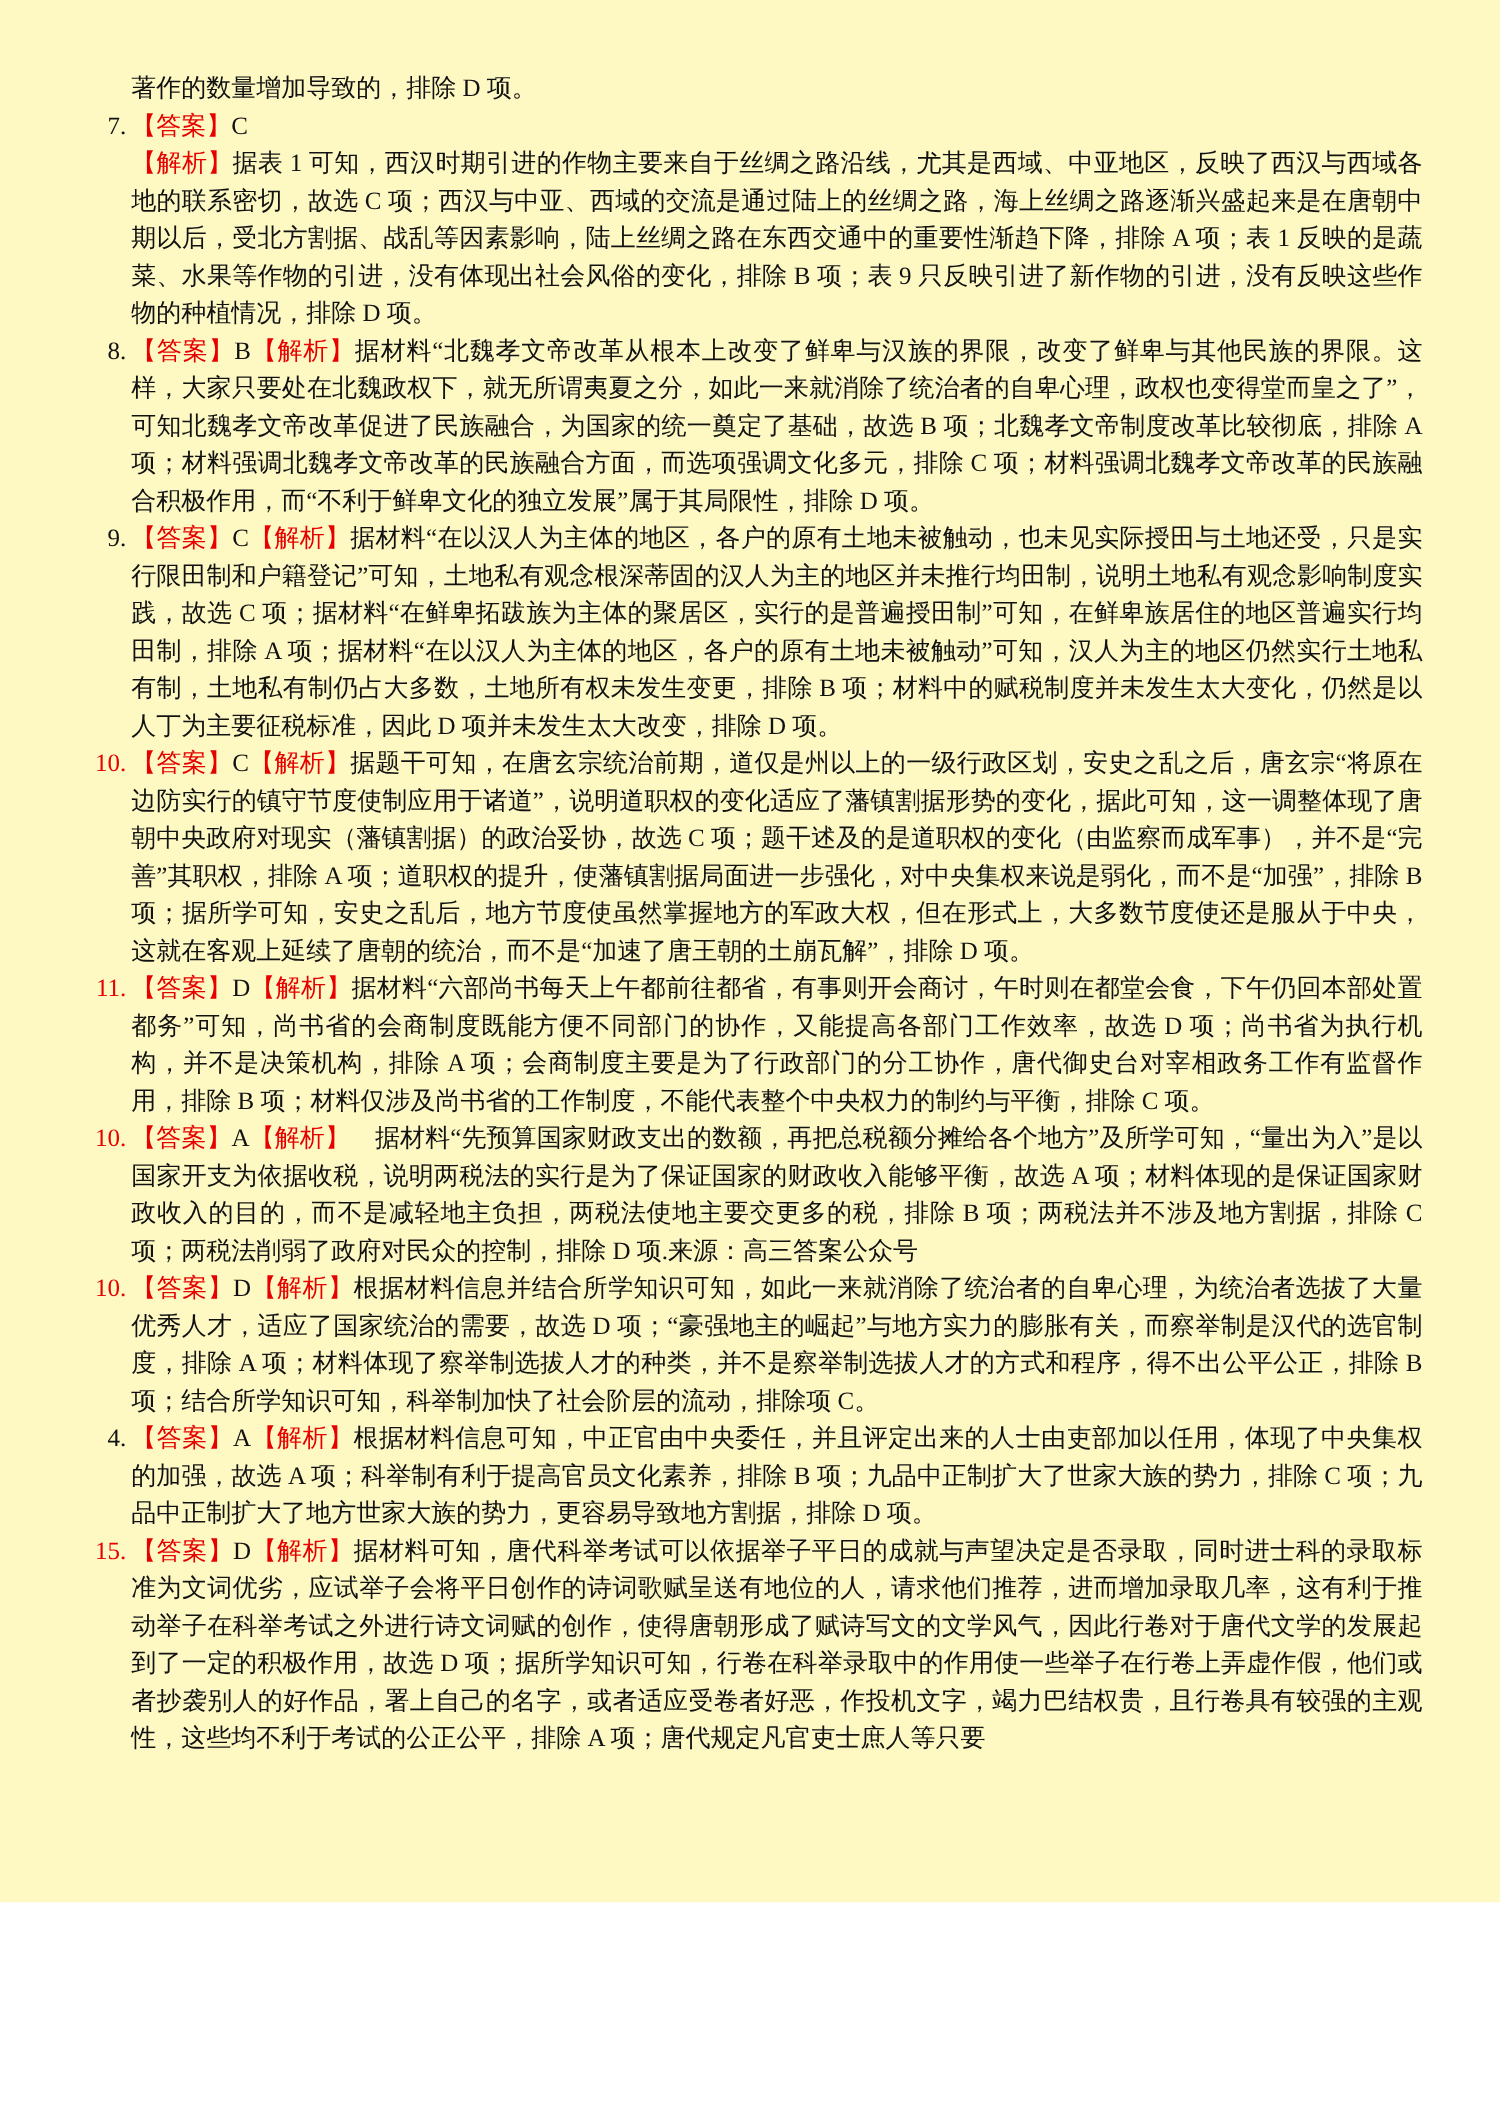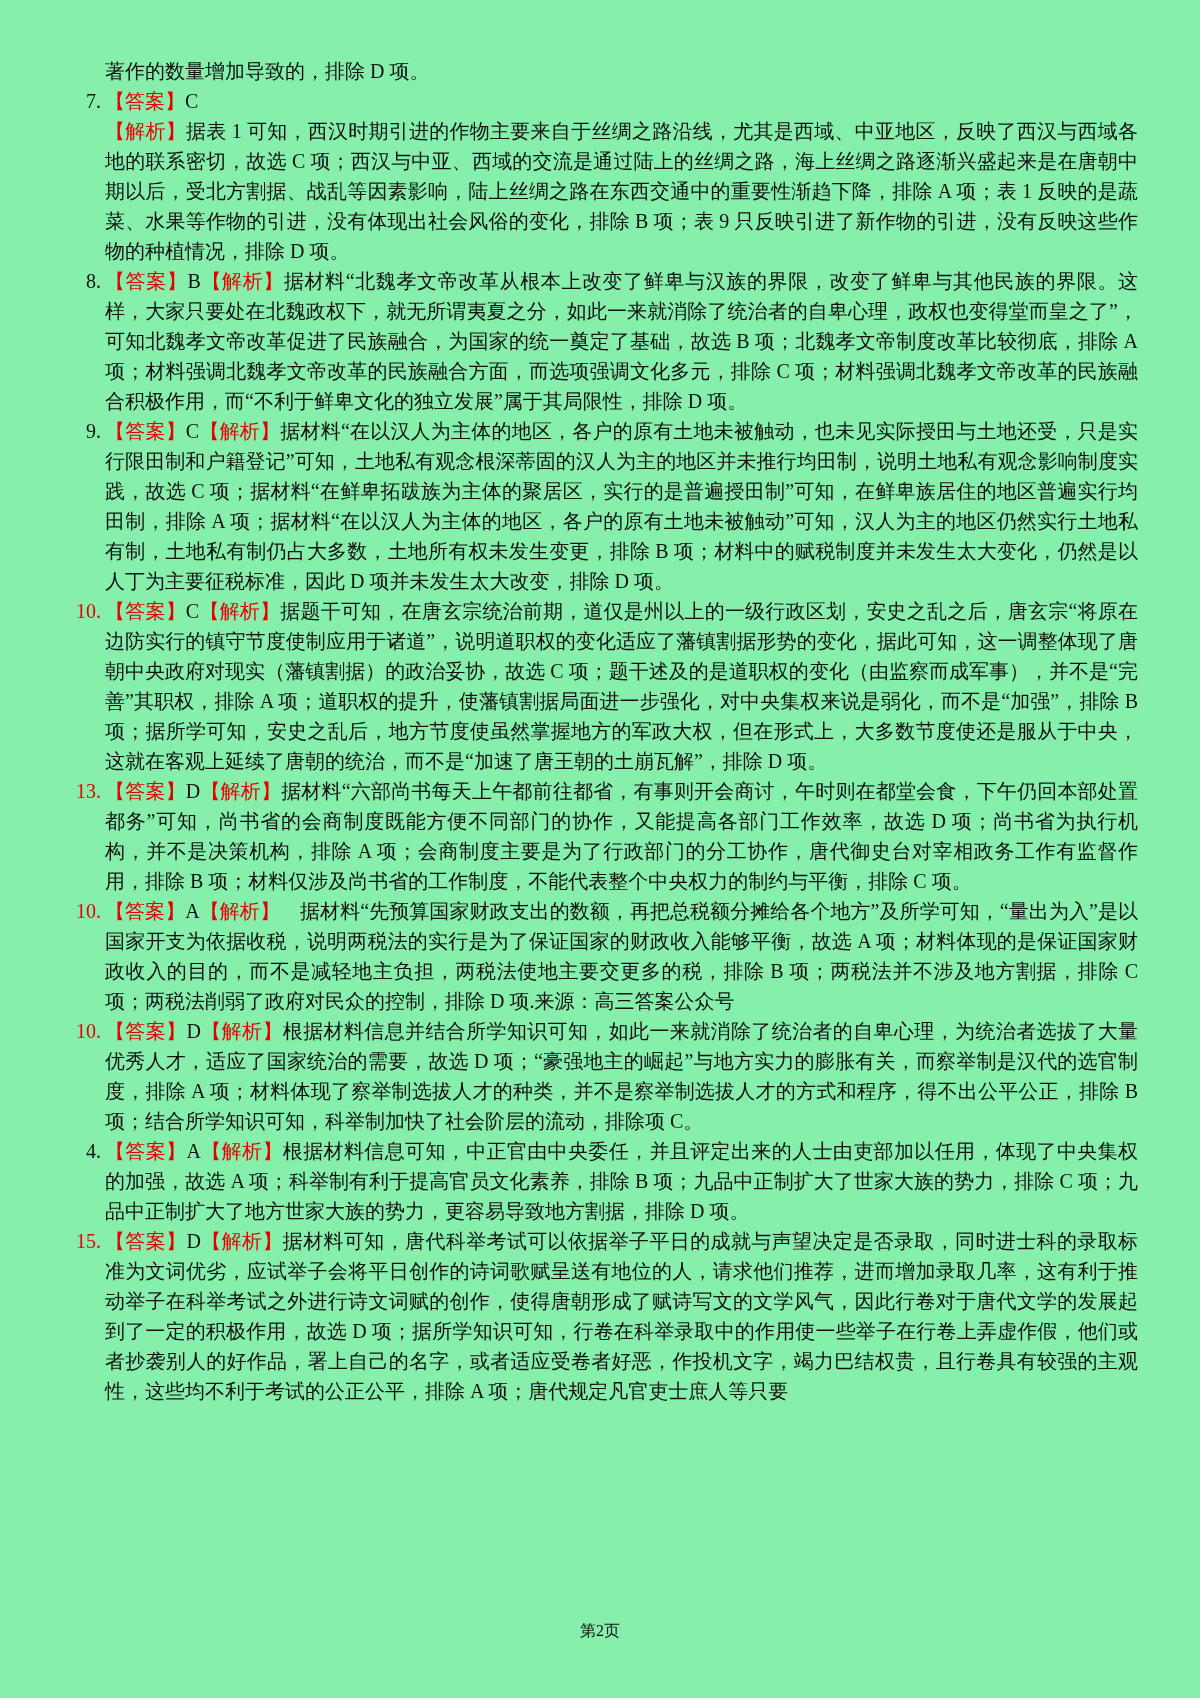--- a/index.html
+++ b/index.html
@@ -1,20 +1,20 @@
 <!DOCTYPE html>
 <html lang="zh" style="--accent-red: #e60000;"><head>
 <meta charset="utf-8">
 <style>
   html,body { margin:0; padding:0; background:#ffffff; }
   .page {
     position:relative;
     width:1200px;
-    height:1698px;
-    background:#86efac;
+    height:1522px;
+    background:#fef9c3;
     font-family:"Liberation Serif","DejaVu Serif",serif;
     color:#111111;
     font-size:20px;
     line-height:30px;
     overflow:hidden;
   }
   .content {
     position:absolute;
     top:56px;
     left:60px;
@@ -54,21 +54,21 @@
 <body>
 
 <div class="page">
   <div class="content">
     <p class="cont-line">著作的数量增加导致的，排除 D 项。</p>
     <div id="items-container">
         <p class="item"><span class="num">7.</span><span class="red">【答案】</span><span>C</span><br style=""><span class="red">【解析】</span><span>据表 1 可知，西汉时期引进的作物主要来自于丝绸之路沿线，尤其是西域、中亚地区，反映了西汉与西域各地的联系密切，故选 C 项；西汉与中亚、西域的交流是通过陆上的丝绸之路，海上丝绸之路逐渐兴盛起来是在唐朝中期以后，受北方割据、战乱等因素影响，陆上丝绸之路在东西交通中的重要性渐趋下降，排除 A 项；表 1 反映的是蔬菜、水果等作物的引进，没有体现出社会风俗的变化，排除 B 项；表 9 只反映引进了新作物的引进，没有反映这些作物的种植情况，排除 D 项。</span></p>
         <p class="item"><span class="num">8.</span><span class="red">【答案】</span><span>B</span><br style="display:none"><span class="red">【解析】</span><span>据材料“北魏孝文帝改革从根本上改变了鲜卑与汉族的界限，改变了鲜卑与其他民族的界限。这样，大家只要处在北魏政权下，就无所谓夷夏之分，如此一来就消除了统治者的自卑心理，政权也变得堂而皇之了”，可知北魏孝文帝改革促进了民族融合，为国家的统一奠定了基础，故选 B 项；北魏孝文帝制度改革比较彻底，排除 A 项；材料强调北魏孝文帝改革的民族融合方面，而选项强调文化多元，排除 C 项；材料强调北魏孝文帝改革的民族融合积极作用，而“不利于鲜卑文化的独立发展”属于其局限性，排除 D 项。</span></p>
         <p class="item"><span class="num">9.</span><span class="red">【答案】</span><span>C</span><br style="display:none"><span class="red">【解析】</span><span>据材料“在以汉人为主体的地区，各户的原有土地未被触动，也未见实际授田与土地还受，只是实行限田制和户籍登记”可知，土地私有观念根深蒂固的汉人为主的地区并未推行均田制，说明土地私有观念影响制度实践，故选 C 项；据材料“在鲜卑拓跋族为主体的聚居区，实行的是普遍授田制”可知，在鲜卑族居住的地区普遍实行均田制，排除 A 项；据材料“在以汉人为主体的地区，各户的原有土地未被触动”可知，汉人为主的地区仍然实行土地私有制，土地私有制仍占大多数，土地所有权未发生变更，排除 B 项；材料中的赋税制度并未发生太大变化，仍然是以人丁为主要征税标准，因此 D 项并未发生太大改变，排除 D 项。</span></p>
         <p class="item"><span class="num red">10.</span><span class="red">【答案】</span><span>C</span><br style="display:none"><span class="red">【解析】</span><span>据题干可知，在唐玄宗统治前期，道仅是州以上的一级行政区划，安史之乱之后，唐玄宗“将原在边防实行的镇守节度使制应用于诸道”，说明道职权的变化适应了藩镇割据形势的变化，据此可知，这一调整体现了唐朝中央政府对现实（藩镇割据）的政治妥协，故选 C 项；题干述及的是道职权的变化（由监察而成军事），并不是“完善”其职权，排除 A 项；道职权的提升，使藩镇割据局面进一步强化，对中央集权来说是弱化，而不是“加强”，排除 B 项；据所学可知，安史之乱后，地方节度使虽然掌握地方的军政大权，但在形式上，大多数节度使还是服从于中央，这就在客观上延续了唐朝的统治，而不是“加速了唐王朝的土崩瓦解”，排除 D 项。</span></p>
-        <p class="item"><span class="num red">13.</span><span class="red">【答案】</span><span>D</span><br style="display:none"><span class="red">【解析】</span><span>据材料“六部尚书每天上午都前往都省，有事则开会商讨，午时则在都堂会食，下午仍回本部处置都务”可知，尚书省的会商制度既能方便不同部门的协作，又能提高各部门工作效率，故选 D 项；尚书省为执行机构，并不是决策机构，排除 A 项；会商制度主要是为了行政部门的分工协作，唐代御史台对宰相政务工作有监督作用，排除 B 项；材料仅涉及尚书省的工作制度，不能代表整个中央权力的制约与平衡，排除 C 项。</span></p>
+        <p class="item"><span class="num red">11.</span><span class="red">【答案】</span><span>D</span><br style="display:none"><span class="red">【解析】</span><span>据材料“六部尚书每天上午都前往都省，有事则开会商讨，午时则在都堂会食，下午仍回本部处置都务”可知，尚书省的会商制度既能方便不同部门的协作，又能提高各部门工作效率，故选 D 项；尚书省为执行机构，并不是决策机构，排除 A 项；会商制度主要是为了行政部门的分工协作，唐代御史台对宰相政务工作有监督作用，排除 B 项；材料仅涉及尚书省的工作制度，不能代表整个中央权力的制约与平衡，排除 C 项。</span></p>
         <p class="item"><span class="num red">10.</span><span class="red">【答案】</span><span>A</span><br style="display:none"><span class="red">【解析】</span><span>　据材料“先预算国家财政支出的数额，再把总税额分摊给各个地方”及所学可知，“量出为入”是以国家开支为依据收税，说明两税法的实行是为了保证国家的财政收入能够平衡，故选 A 项；材料体现的是保证国家财政收入的目的，而不是减轻地主负担，两税法使地主要交更多的税，排除 B 项；两税法并不涉及地方割据，排除 C 项；两税法削弱了政府对民众的控制，排除 D 项.来源：高三答案公众号</span></p>
         <p class="item"><span class="num red">10.</span><span class="red">【答案】</span><span>D</span><br style="display:none"><span class="red">【解析】</span><span>根据材料信息并结合所学知识可知，如此一来就消除了统治者的自卑心理，为统治者选拔了大量优秀人才，适应了国家统治的需要，故选 D 项；“豪强地主的崛起”与地方实力的膨胀有关，而察举制是汉代的选官制度，排除 A 项；材料体现了察举制选拔人才的种类，并不是察举制选拔人才的方式和程序，得不出公平公正，排除 B 项；结合所学知识可知，科举制加快了社会阶层的流动，排除项 C。</span></p>
         <p class="item"><span class="num">4.</span><span class="red">【答案】</span><span>A</span><br style="display:none"><span class="red">【解析】</span><span>根据材料信息可知，中正官由中央委任，并且评定出来的人士由吏部加以任用，体现了中央集权的加强，故选 A 项；科举制有利于提高官员文化素养，排除 B 项；九品中正制扩大了世家大族的势力，排除 C 项；九品中正制扩大了地方世家大族的势力，更容易导致地方割据，排除 D 项。</span></p>
         <p class="item"><span class="num red">15.</span><span class="red">【答案】</span><span>D</span><br style="display:none"><span class="red">【解析】</span><span>据材料可知，唐代科举考试可以依据举子平日的成就与声望决定是否录取，同时进士科的录取标准为文词优劣，应试举子会将平日创作的诗词歌赋呈送有地位的人，请求他们推荐，进而增加录取几率，这有利于推动举子在科举考试之外进行诗文词赋的创作，使得唐朝形成了赋诗写文的文学风气，因此行卷对于唐代文学的发展起到了一定的积极作用，故选 D 项；据所学知识可知，行卷在科举录取中的作用使一些举子在行卷上弄虚作假，他们或者抄袭别人的好作品，署上自己的名字，或者适应受卷者好恶，作投机文字，竭力巴结权贵，且行卷具有较强的主观性，这些均不利于考试的公正公平，排除 A 项；唐代规定凡官吏士庶人等只要</span></p>
       </div>
   </div>
   <div class="footer">第2页</div>
 </div>
 
 </body></html>

